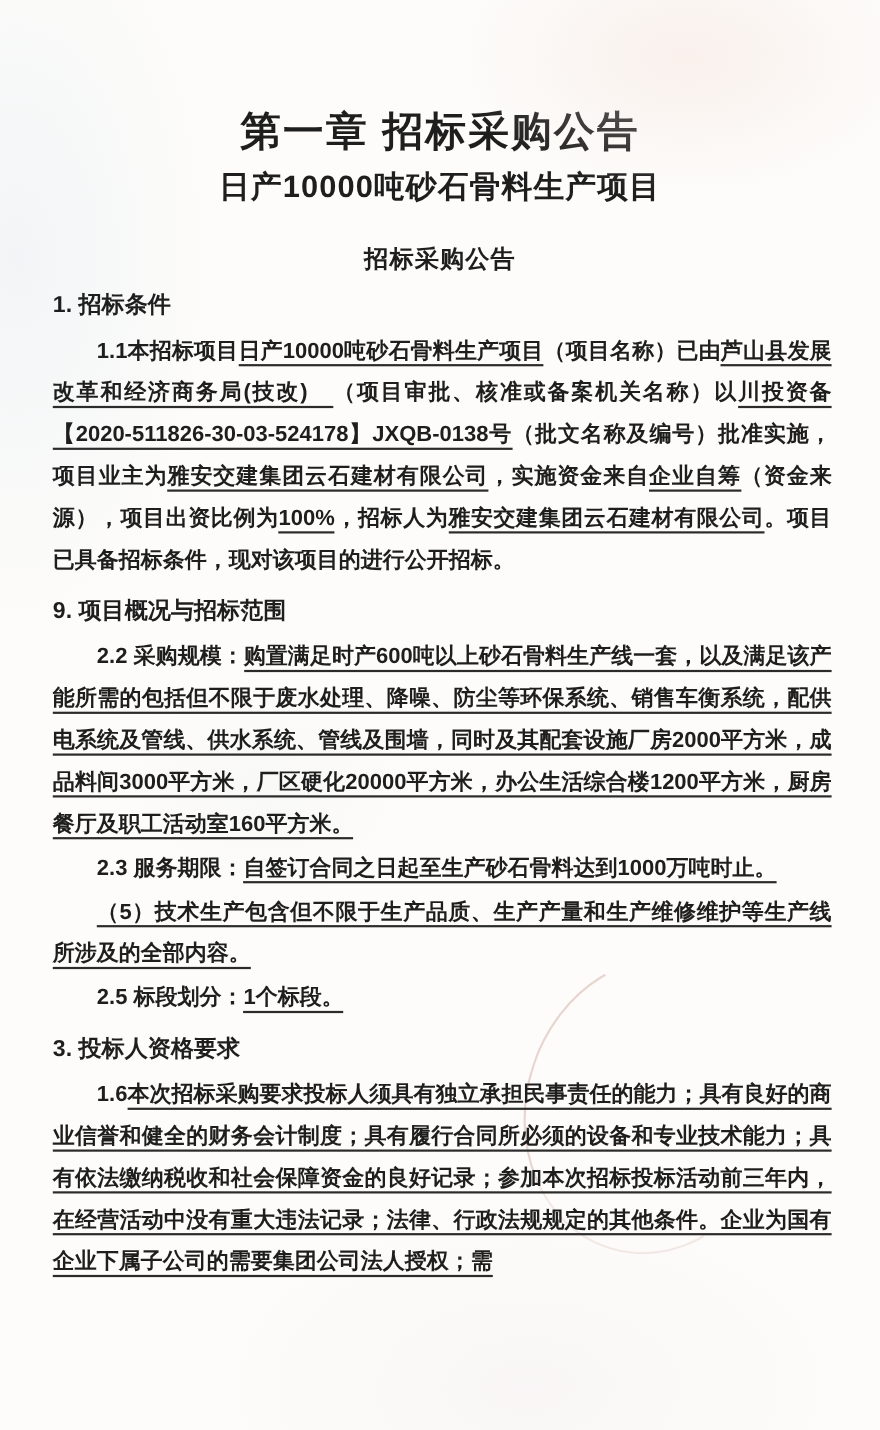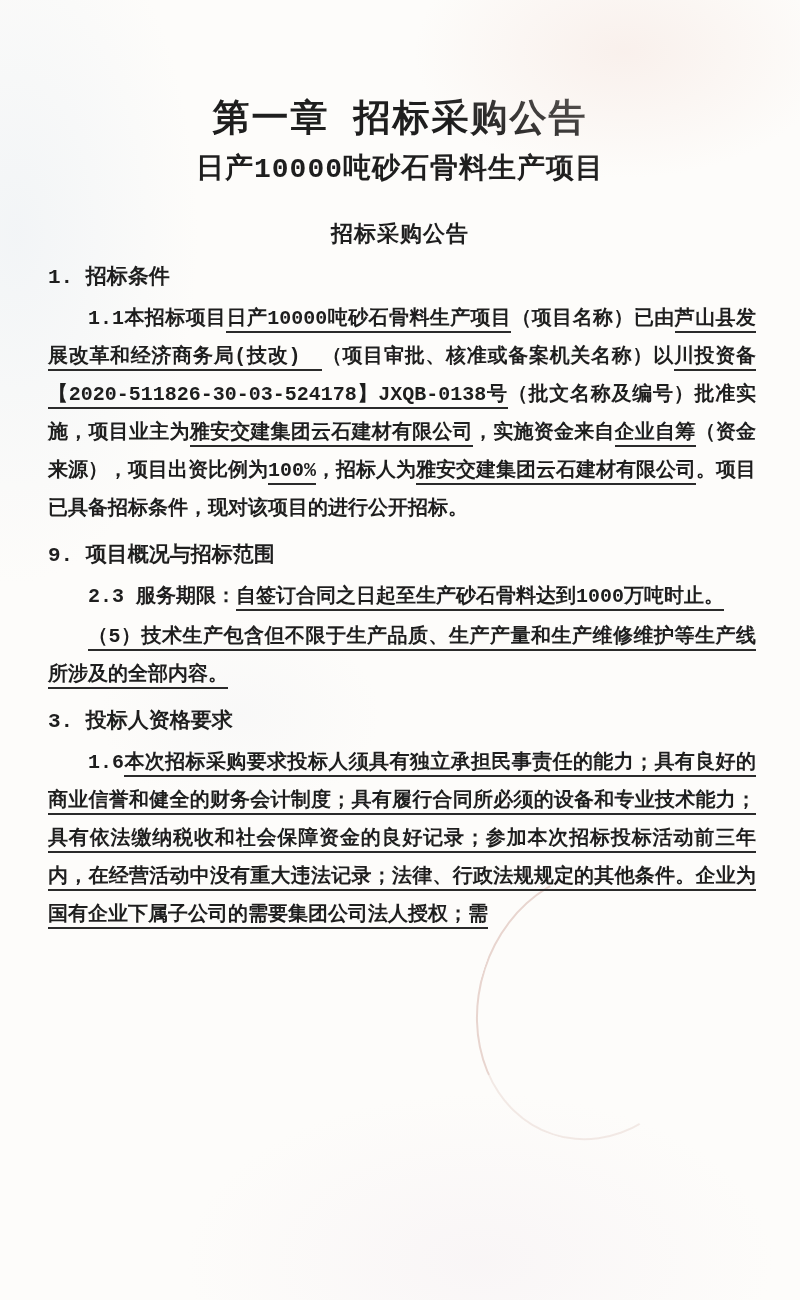--- a/index.html
+++ b/index.html
@@ -7,21 +7,21 @@
     padding: 0;
     background: #e9e7e4;
   }
   .page {
     position: relative;
     width: 800px;
     height: 1300px;
     margin: 0 auto;
     background: #fdfcfa;
     overflow: hidden;
-    font-family: Liberation Mono, monospace;
+    font-family: Liberation Sans, sans-serif;
     color: #1e1e1e;
     box-sizing: border-box;
   }
   
   .scan-tint {
     position: absolute;
     inset: 0;
     pointer-events: none;
     background:
       radial-gradient(ellipse 300px 180px at 78% 4%, rgba(244,226,219,0.45), rgba(244,226,219,0) 70%),
@@ -107,25 +107,27 @@
 
   <div class="content">
 
     <h4 class="section-heading">1. 招标条件</h4>
 
     <p class="para"><span>1.1本招标项目</span><span class="u">日产10000吨砂石骨料生产项目</span><span>（项目名称）已由</span><span class="u">芦山县发展改革和经济商务局(技改)　</span><span>（项目审批、核准或备案机关名称）以</span><span class="u">川投资备【2020-511826-30-03-524178】JXQB-0138号</span><span>（批文名称及编号）批准实施，项目业主为</span><span class="u">雅安交建集团云石建材有限公司</span><span>，实施资金来自</span><span class="u">企业自筹</span><span>（资金来源），项目出资比例为</span><span class="u">100%</span><span>，招标人为</span><span class="u">雅安交建集团云石建材有限公司</span><span>。项目已具备招标条件，现对该项目的进行公开招标。</span></p>
 
     <h4 class="section-heading">9. 项目概况与招标范围</h4>
 
 
+    <p class="para"><span>2.2 采购规模：</span><span class="u">购置满足时产600吨以上砂石骨料生产线一套，以及满足该产能所需的包括但不限于废水处理、降噪、防尘等环保系统、销售车衡系统，配供电系统及管线、供水系统、管线及围墙，同时及其配套设施厂房2000平方米，成品料间3000平方米，厂区硬化20000平方米，办公生活综合楼1200平方米，厨房餐厅及职工活动室160平方米。</span></p>
 
     <p class="para"><span>2.3 服务期限：</span><span class="u">自签订合同之日起至生产砂石骨料达到1000万吨时止。</span></p>
 
 
     <p class="para"><span class="u">（5）技术生产包含但不限于生产品质、生产产量和生产维修维护等生产线所涉及的全部内容。</span></p>
 
+    <p class="para"><span>2.5 标段划分：</span><span class="u">1个标段。</span></p>
 
     <h4 class="section-heading">3. 投标人资格要求</h4>
 
     <p class="para"><span>1.6</span><span class="u">本次招标采购要求投标人须具有独立承担民事责任的能力；具有良好的商业信誉和健全的财务会计制度；具有履行合同所必须的设备和专业技术能力；具有依法缴纳税收和社会保障资金的良好记录；参加本次招标投标活动前三年内，在经营活动中没有重大违法记录；法律、行政法规规定的其他条件。企业为国有企业下属子公司的需要集团公司法人授权；需</span></p>
 
   </div>
 </div>
 
 </body></html>

